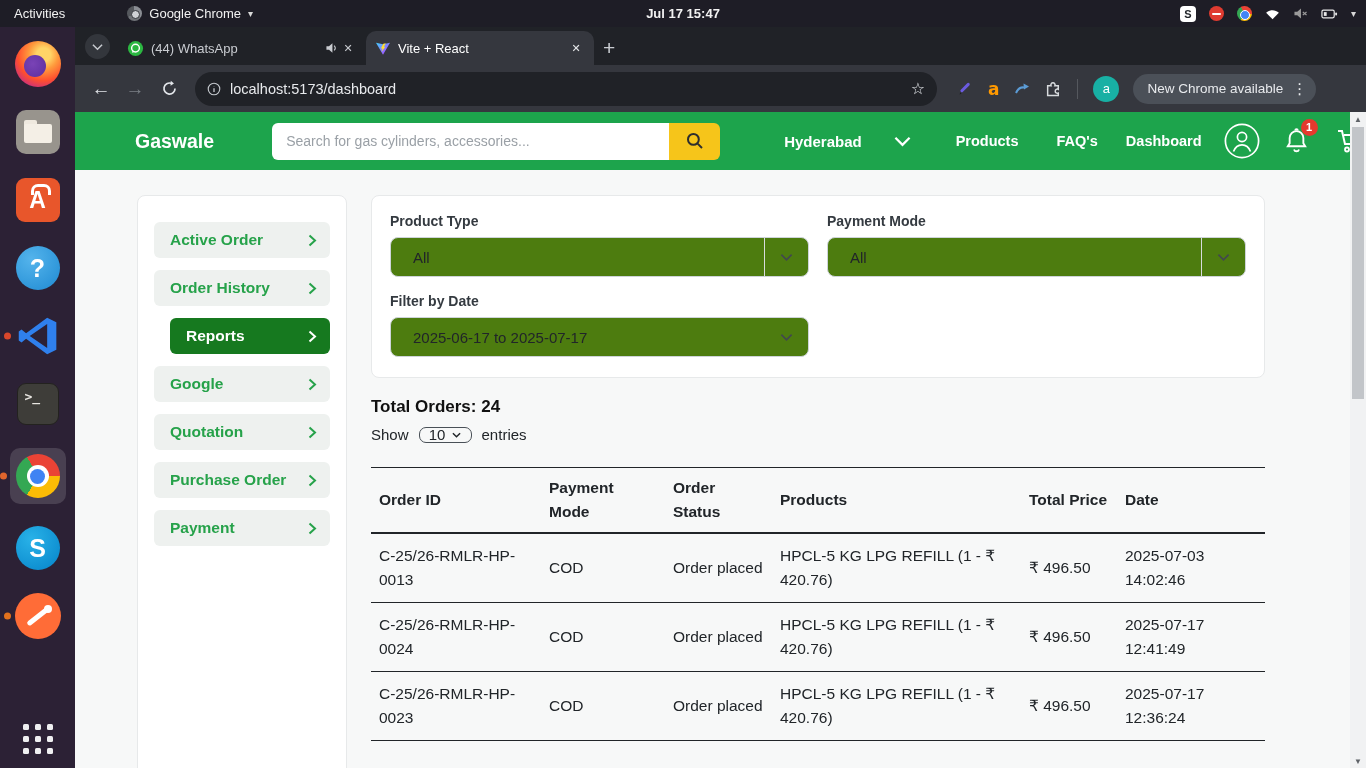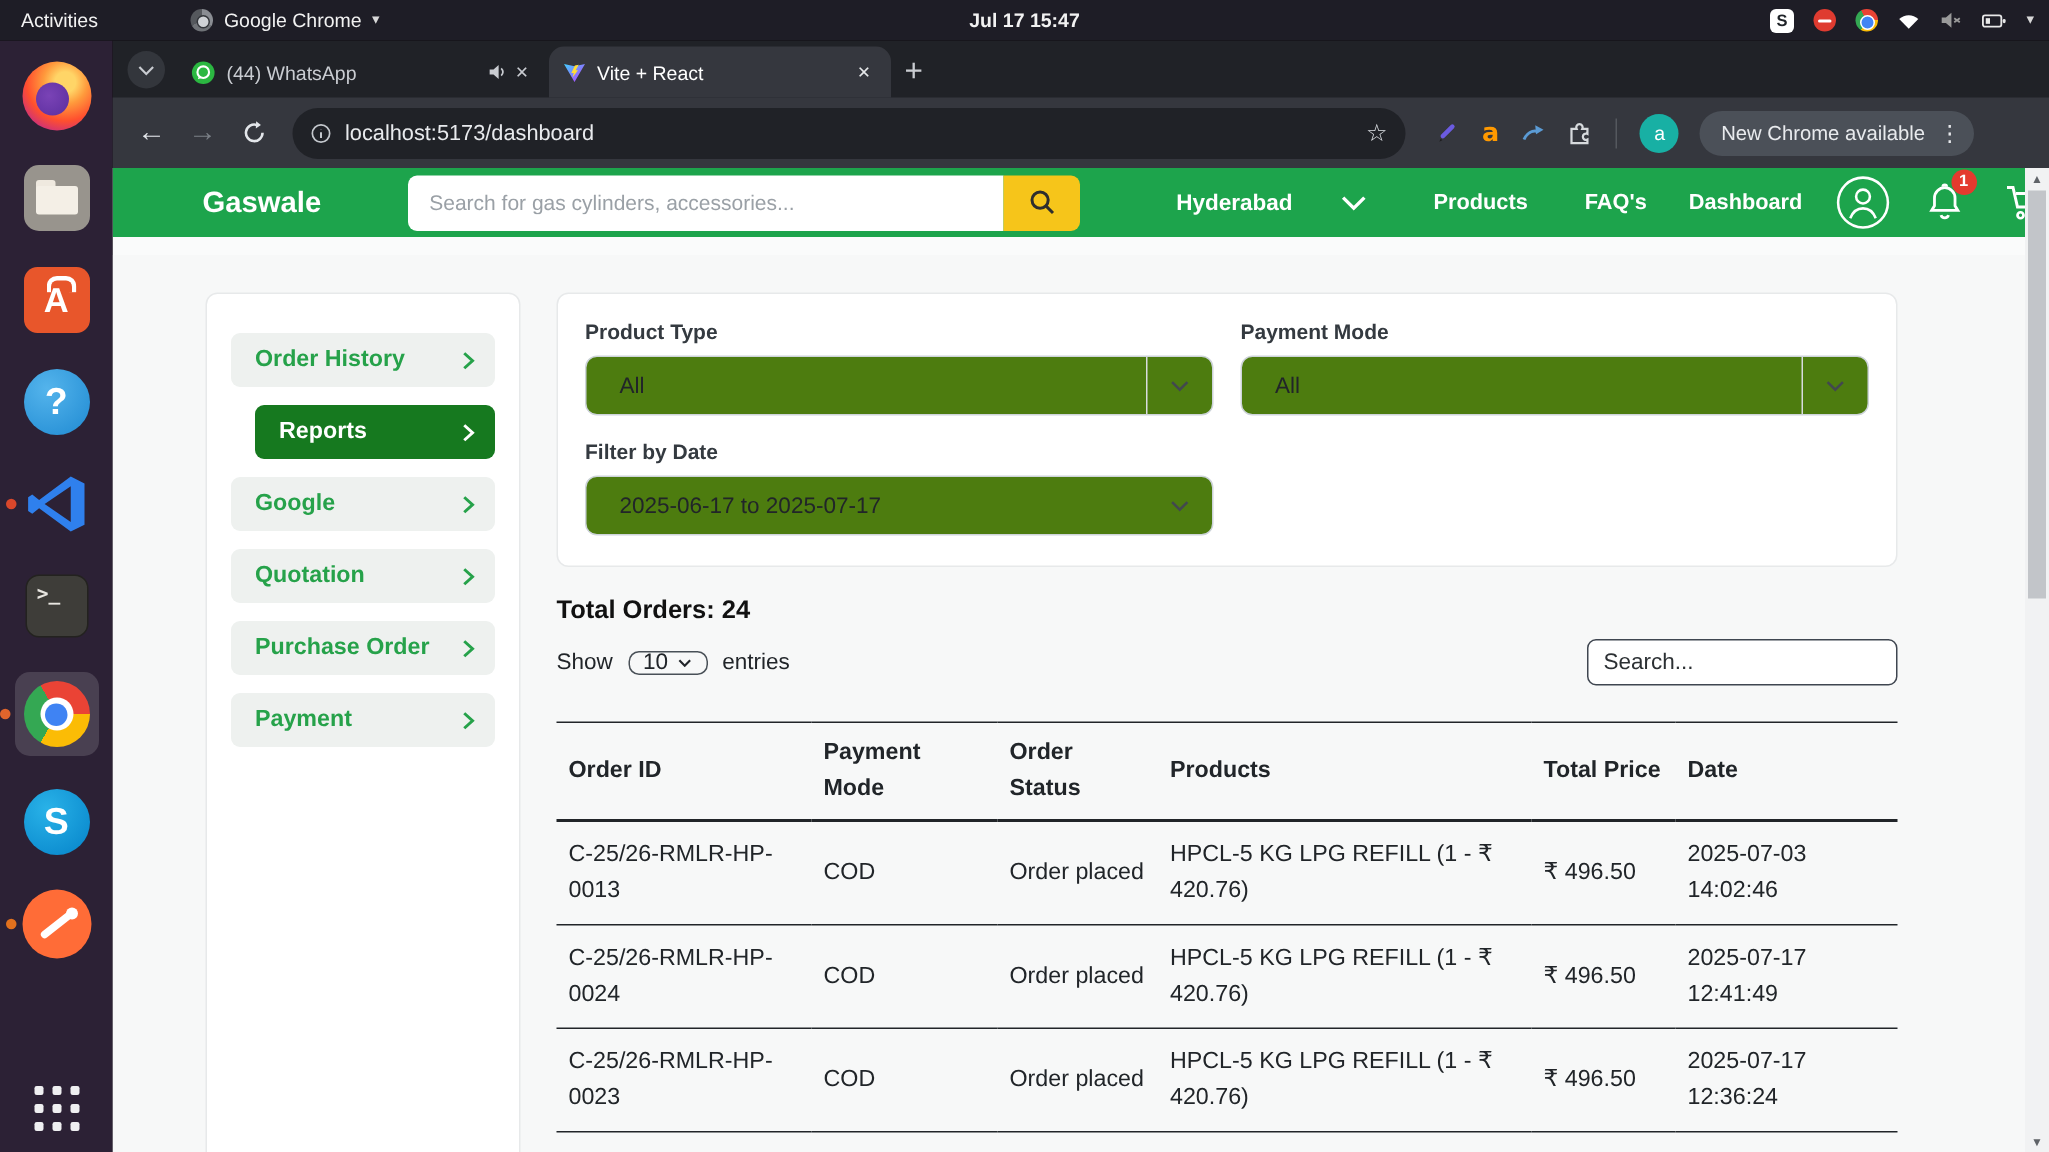--- a/index.html
+++ b/index.html
@@ -98,21 +98,21 @@
   .ext-amazon { color:#f90; font-weight:700; font-size:17px; font-family:"DejaVu Sans",sans-serif; }
   .ext-divider { width:1px; height:20px; background:#55585e; }
   .profile-chip { width:26px; height:26px; border-radius:50%; background:#18b0a4; color:#fff;
     font-size:13px; display:flex; align-items:center; justify-content:center; cursor:pointer; }
   .update-pill { height:30px; border-radius:15px; background:#4b5058; color:#e8eaed; font-size:13.5px;
     display:flex; align-items:center; padding:0 9px 0 14px; margin-left:12px; cursor:pointer; white-space:nowrap; }
   .update-pill .kebab { margin-left:9px; font-size:15px; letter-spacing:0; }
 
   
   .page { position:relative; flex:1; background:#fafbfb; overflow:hidden; }
-  .ghdr { position:absolute; left:0; top:0; right:16px; height:46px; background:var(--brand-green,#1da44c);
+  .ghdr { position:absolute; left:0; top:0; right:16px; height:58px; background:var(--brand-green,#1da44c);
     display:flex; align-items:center; }
   .logo { margin-left:60px; color:#fff; font-size:19.5px; font-weight:700; cursor:pointer; }
   .gsearch { display:flex; margin-left:58px; }
   .gsearch input { width:397px; height:37px; border:none; border-radius:6px 0 0 6px; padding:0 14px;
     font-size:14px; color:#333; outline:none; background:#fff; }
   .gsearch input::placeholder { color:#9aa0a6; }
   .gsearch button { width:51px; height:37px; border:none; border-radius:0 6px 6px 0;
     background:var(--accent-yellow,#f6c51a); cursor:pointer; display:flex; align-items:center; justify-content:center; }
   .gnav { display:flex; align-items:center; margin-left:64px; color:#fff; }
   .gnav .city { font-size:15px; font-weight:700; cursor:pointer; }
@@ -386,20 +386,26 @@
                 <circle cx="11" cy="21.5" r="2" fill="none" stroke="#fff" stroke-width="1.8"></circle>
                 <circle cx="20" cy="21.5" r="2" fill="none" stroke="#fff" stroke-width="1.8"></circle>
               </svg>
           </span>
         </span>
       </div>
 
       <div class="content">
 
         <aside class="side-card">
+          <div class="side-item">
+            <span>Active Order</span>
+            <svg width="9" height="13" viewBox="0 0 9 13">
+                <path d="M1.5 1.5 7 6.5 1.5 11.5" fill="none" stroke="currentColor" stroke-width="2"></path>
+              </svg>
+          </div>
           <div class="side-item">
             <span>Order History</span>
             <svg width="9" height="13" viewBox="0 0 9 13">
                 <path d="M1.5 1.5 7 6.5 1.5 11.5" fill="none" stroke="currentColor" stroke-width="2"></path>
               </svg>
           </div>
           <div class="side-item active">
             <span>Reports</span>
             <svg width="9" height="13" viewBox="0 0 9 13">
                 <path d="M1.5 1.5 7 6.5 1.5 11.5" fill="none" stroke="currentColor" stroke-width="2"></path>
@@ -475,21 +481,20 @@
 
           <div class="ctrl-row">
             <span class="show-lbl">Show</span>
             <span class="page-size">
               <span>10</span>
               <svg width="9" height="6" viewBox="0 0 10 6">
                   <path d="M1 1 5 5 9 1" fill="none" stroke="#212529" stroke-width="1.6"></path>
                 </svg>
             </span>
             <span class="entries-lbl">entries</span>
-            <input class="tbl-search" placeholder="Search..." style="">
           </div>
 
           <table class="orders">
             <colgroup>
                 <col style="width:170px">
                 <col style="width:124px">
                 <col style="width:107px">
                 <col style="width:249px">
                 <col style="width:96px">
                 <col style="width:148px">

